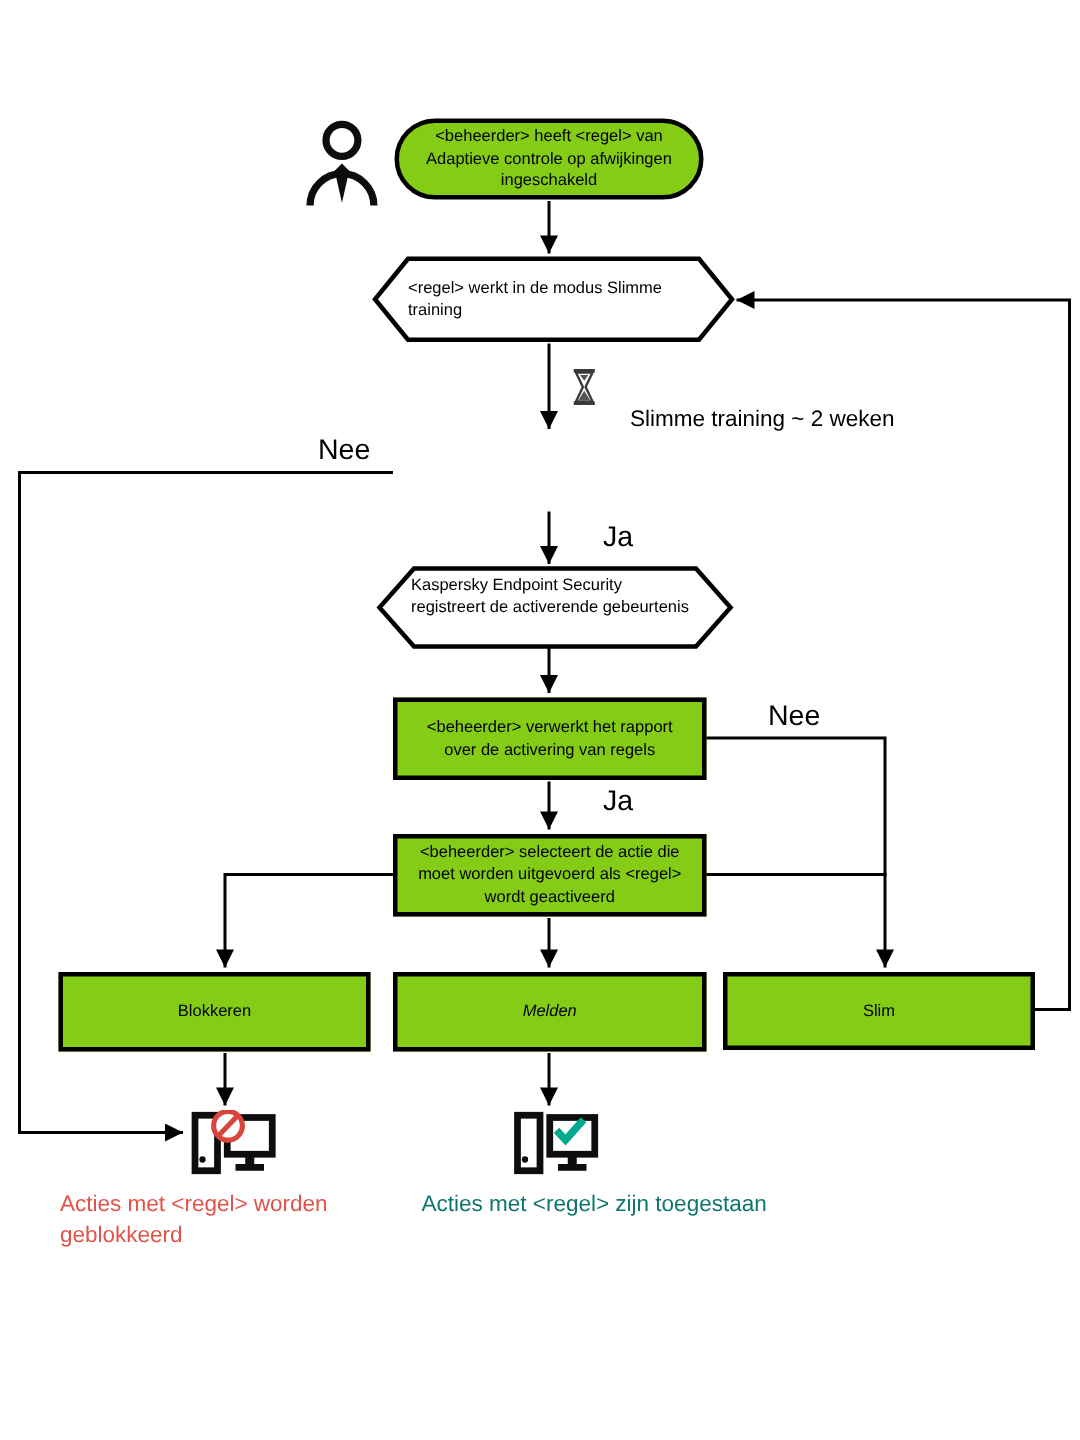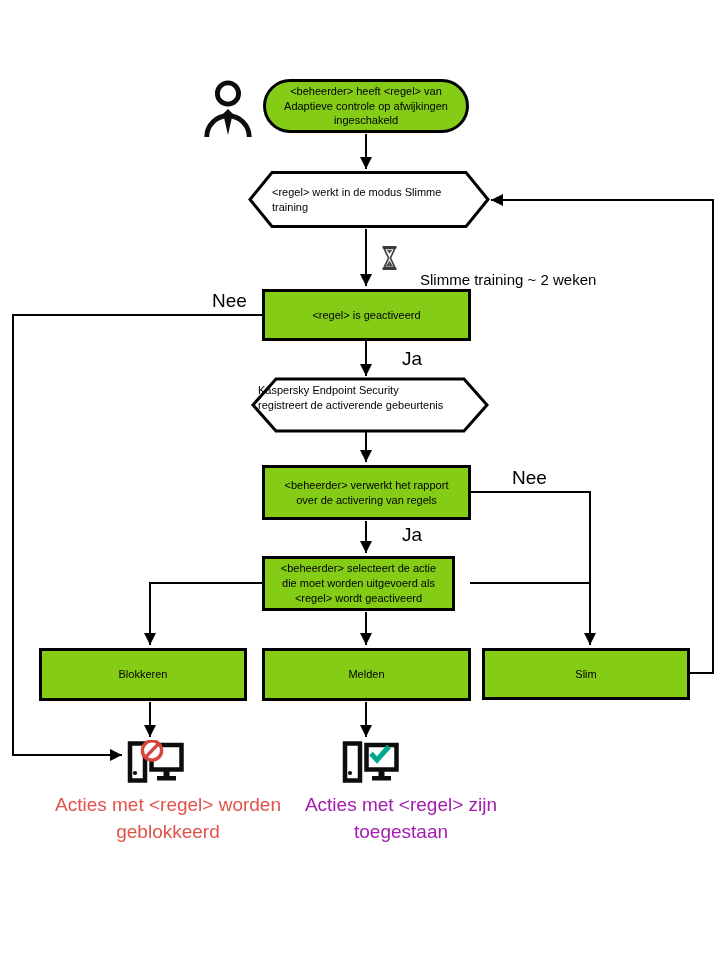--- a/index.html
+++ b/index.html
@@ -7,23 +7,23 @@
           font-family:"Liberation Sans",sans-serif;color:#000;overflow:hidden;}
   svg.layer{position:absolute;left:0;top:0;z-index:1;}
   .node{position:absolute;box-sizing:border-box;background:#84cc16;border:3px solid #000;
         display:flex;align-items:center;justify-content:center;text-align:center;
         font-size:11px;line-height:1.35;z-index:2;padding:2px 10px;}
   .stadium{border-radius:28px;}
   .hexlabel{position:absolute;display:flex;align-items:center;justify-content:center;
         text-align:left;font-size:11px;line-height:1.35;z-index:2;}
   .edge-label{position:absolute;font-size:19px;z-index:2;}
   .note{position:absolute;font-size:15px;z-index:2;}
-  .result{position:absolute;font-size:19px;line-height:1.4;text-align:center;z-index:2;}
+  .result{position:absolute;font-size:15px;line-height:1.4;z-index:2;}
   .result.blocked{color:#e0524a;}
-  .result.allowed{color:#a21caf;}
+  .result.allowed{color:#0f766e;}
   .icon{position:absolute;z-index:3;}
 </style>
 </head>
 <body>
 
 <div class="canvas">
 
   <svg class="layer" width="720" height="960" viewBox="0 0 720 960">
     <defs>
       <marker id="arr" viewBox="0 0 10 10" refX="10" refY="5" markerWidth="6.5" markerHeight="6" orient="auto-start-reverse">
@@ -62,36 +62,35 @@
   <svg class="icon" style="left:380px;top:245px;" width="19" height="26" viewBox="0 0 18 26">
     <rect x="2" y="1" width="14" height="2.4" fill="#3a3a3a"></rect>
     <rect x="2" y="22.6" width="14" height="2.4" fill="#3a3a3a"></rect>
     <path d="M3.5,3.4 L14.5,3.4 L9.9,13 L14.5,22.6 L3.5,22.6 L8.1,13 Z" fill="#fff" stroke="#3a3a3a" stroke-width="1.6" stroke-linejoin="round"></path>
     <path d="M6.2,5 H11.8 L9,8.8 Z" fill="#555"></path>
     <path d="M9,15.5 L12.8,21.6 H5.2 Z" fill="#555"></path>
   </svg>
 
   <div class="note" style="left:420px;top:247px;margin-top:24px;">Slimme training ~ 2 weken</div>
 
-  <div class="node" style="left:262px;top:289px;width:209px;height:52px;">&lt;regel&gt; is geactiveerd</div>
 
   <div class="edge-label" style="left:212px;top:290px;">Nee</div>
   <div class="edge-label" style="left:402px;top:348px;">Ja</div>
 
-  <div class="hexlabel" style="left:258px;top:378px;width:190px;height:39px;">Kaspersky Endpoint Security registreert de activerende gebeurtenis</div>
+  <div class="hexlabel" style="left:274px;top:378px;width:190px;height:39px;">Kaspersky Endpoint Security registreert de activerende gebeurtenis</div>
 
   <div class="node" style="left:262px;top:465px;width:209px;height:55px;">&lt;beheerder&gt; verwerkt het rapport over de activering van regels</div>
 
   <div class="edge-label" style="left:512px;top:467px;">Nee</div>
   <div class="edge-label" style="left:402px;top:524px;">Ja</div>
 
-  <div class="node" style="left:262px;top:556px;width:193px;height:55px;">&lt;beheerder&gt; selecteert de actie die moet worden uitgevoerd als &lt;regel&gt; wordt geactiveerd</div>
+  <div class="node" style="left:262px;top:556px;width:209px;height:55px;">&lt;beheerder&gt; selecteert de actie die moet worden uitgevoerd als &lt;regel&gt; wordt geactiveerd</div>
 
   <div class="node" style="left:39px;top:648px;width:208px;height:53px;">Blokkeren</div>
-  <div class="node" style="left:262px;top:648px;width:209px;height:53px;">Melden</div>
+  <div class="node" style="left:262px;top:648px;width:209px;height:53px;font-style:italic;">Melden</div>
   <div class="node" style="left:482px;top:648px;width:208px;height:52px;">Slim</div>
 
   <svg class="icon" style="left:127px;top:740px;" width="58" height="47" viewBox="0 0 58 47">
     <rect x="3" y="3.5" width="15" height="37" fill="#fff" stroke="#0d0d0d" stroke-width="4.5"></rect>
     <circle cx="8" cy="33" r="2.1" fill="#0d0d0d"></circle>
     <rect x="24.5" y="5" width="30" height="24.5" fill="#fff" stroke="#0d0d0d" stroke-width="4.5"></rect>
     <rect x="36.5" y="29.5" width="6" height="6.5" fill="#0d0d0d"></rect>
     <rect x="30" y="36" width="19" height="4.5" fill="#0d0d0d"></rect>
     <g>
       <circle cx="25" cy="10.5" r="9.6" fill="#fff" stroke="#d8453c" stroke-width="3.4"></circle>

